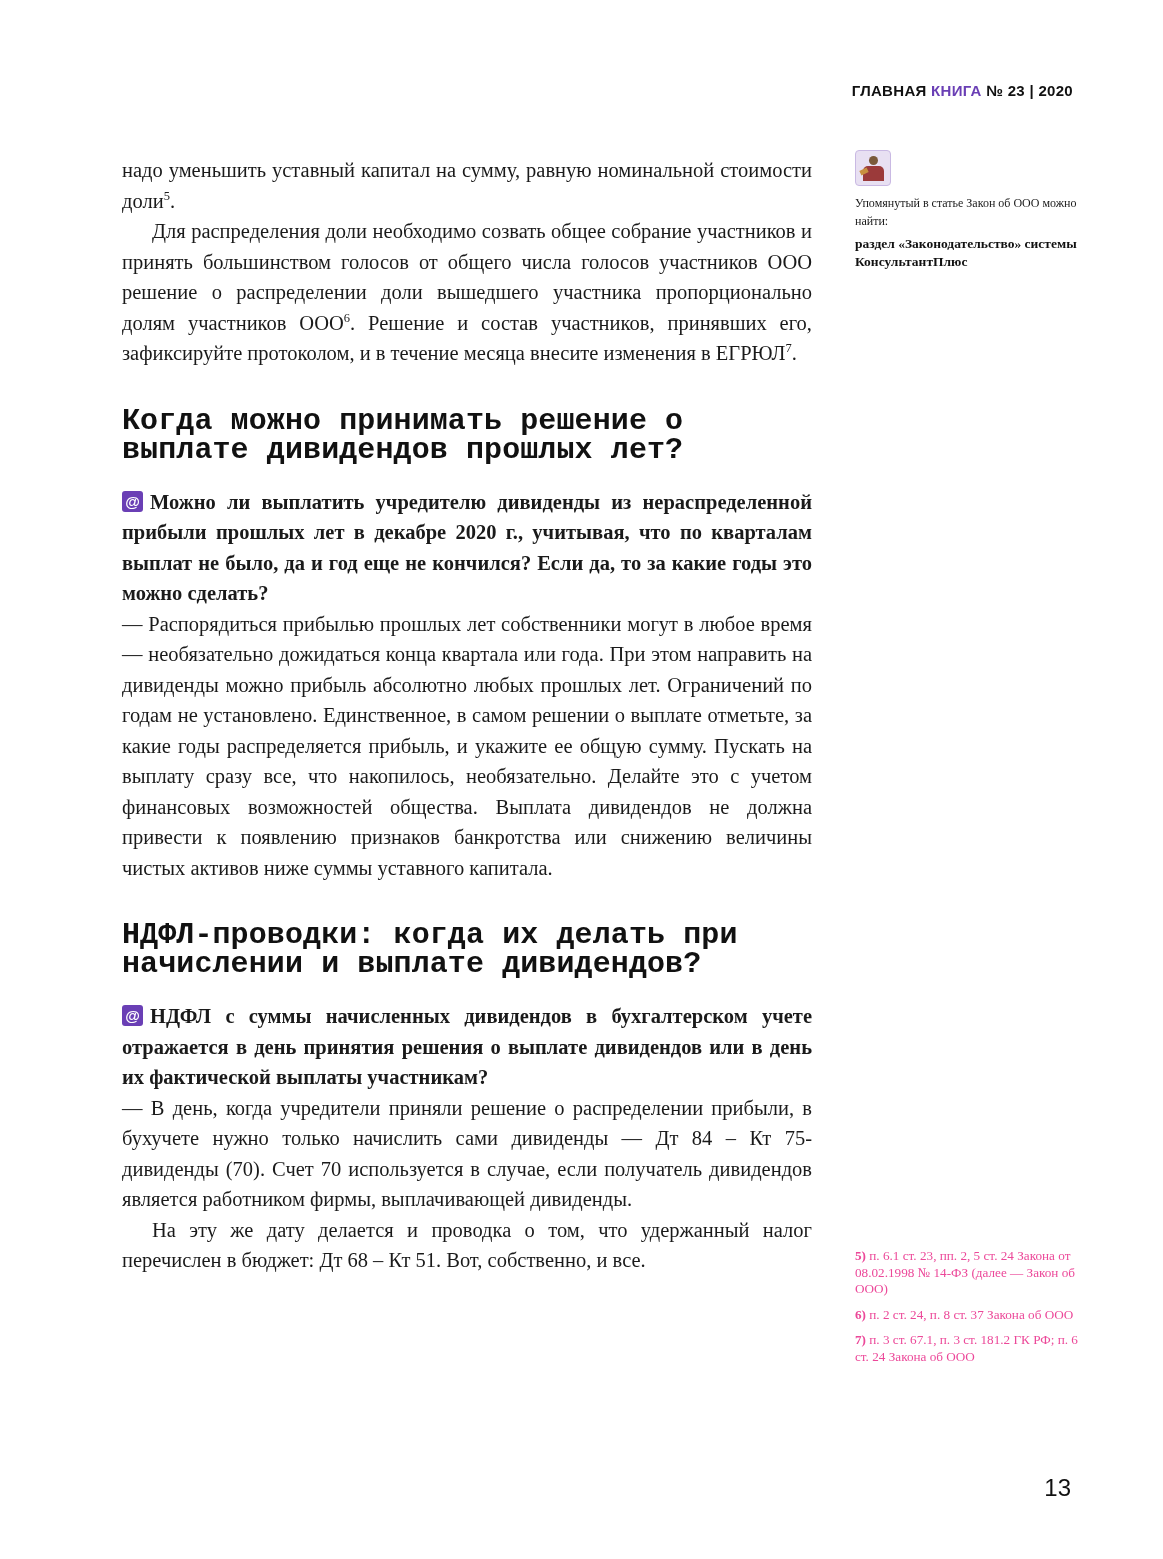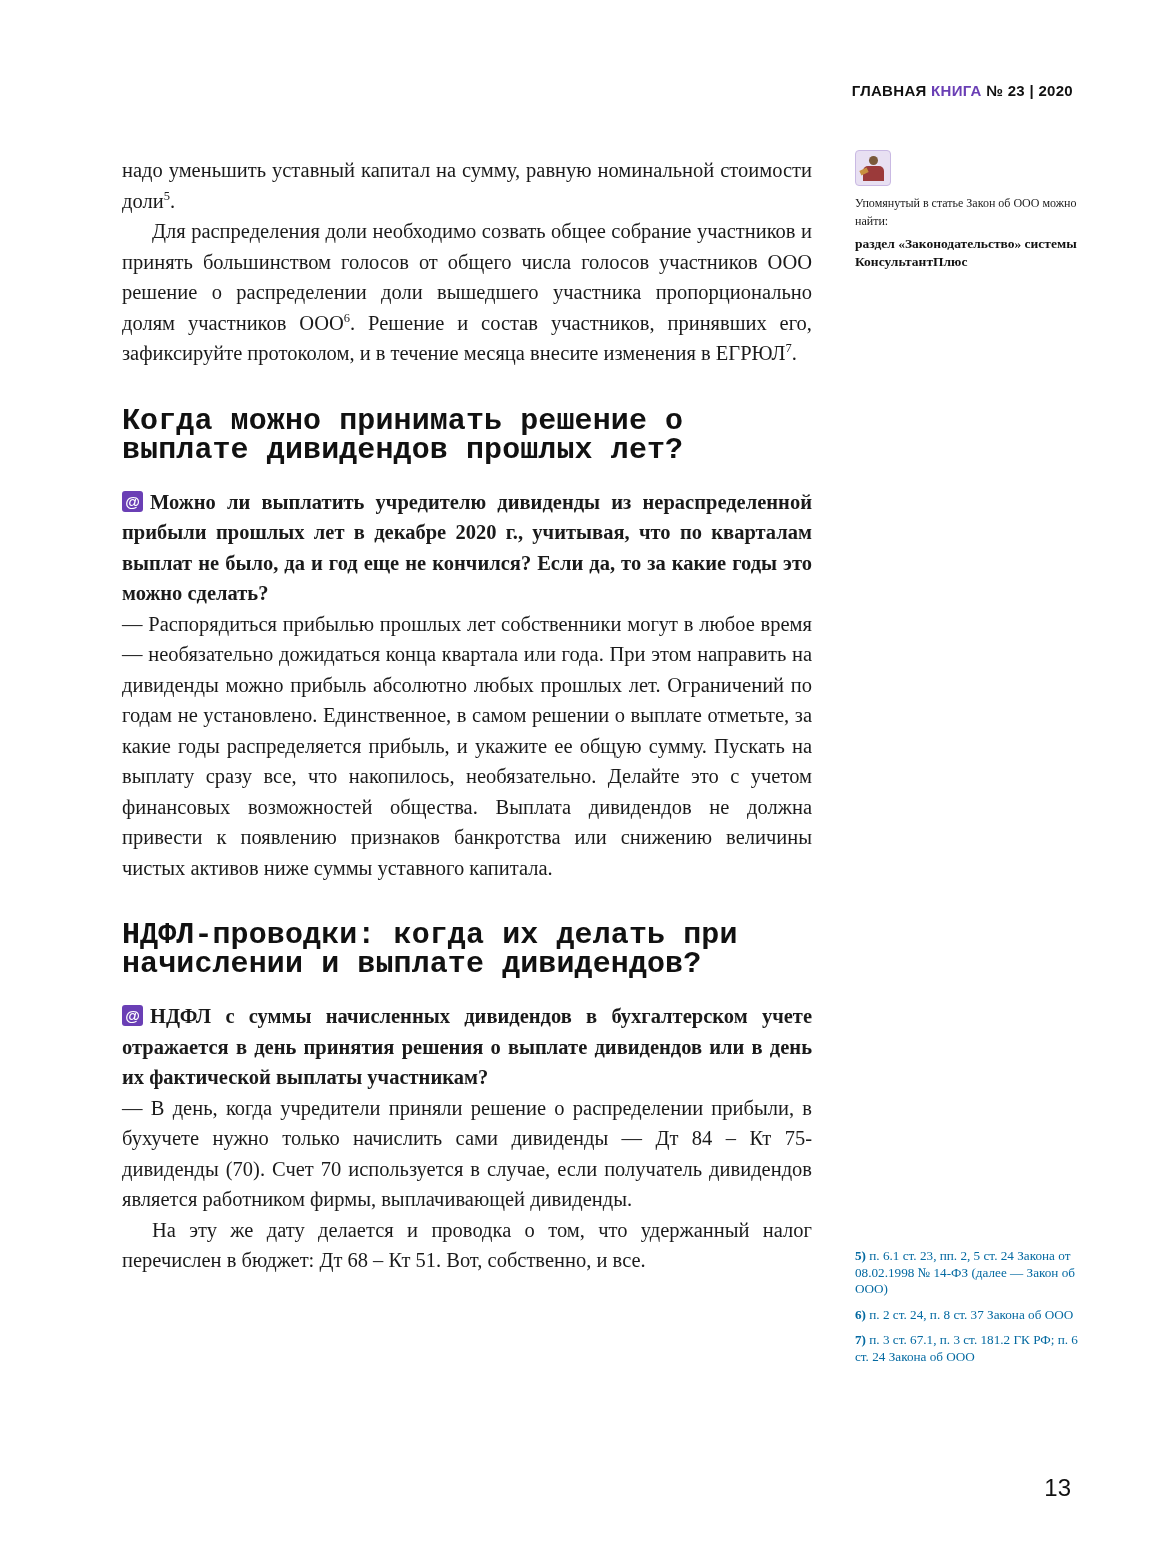--- a/index.html
+++ b/index.html
@@ -164,21 +164,21 @@
     margin-top: 5px;
   }
 
   .footnotes {
     top: 1248px;
   }
   .fn {
     font-size: 13.2px;
     line-height: 16.6px;
     margin-bottom: 9px;
-    color: #0369a1;
+    color: #ec4899;
   }
   .fn b {
     font-weight: bold;
   }
 
   .page-number {
     position: absolute;
     right: 92px;
     bottom: 57px;
     font-family: "Liberation Sans", sans-serif;

